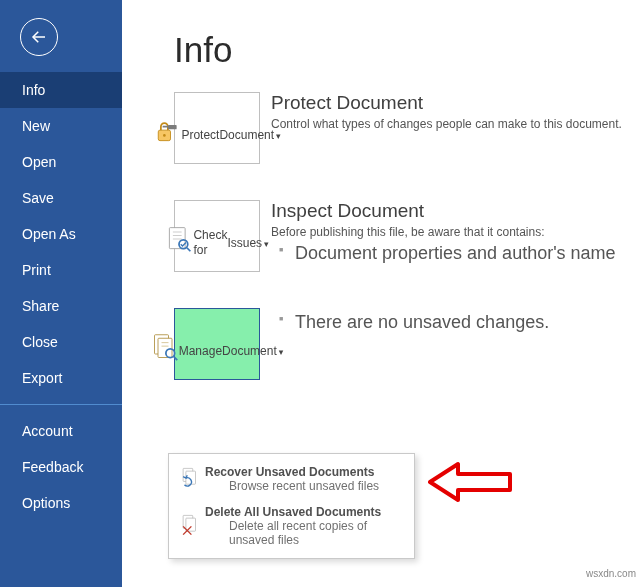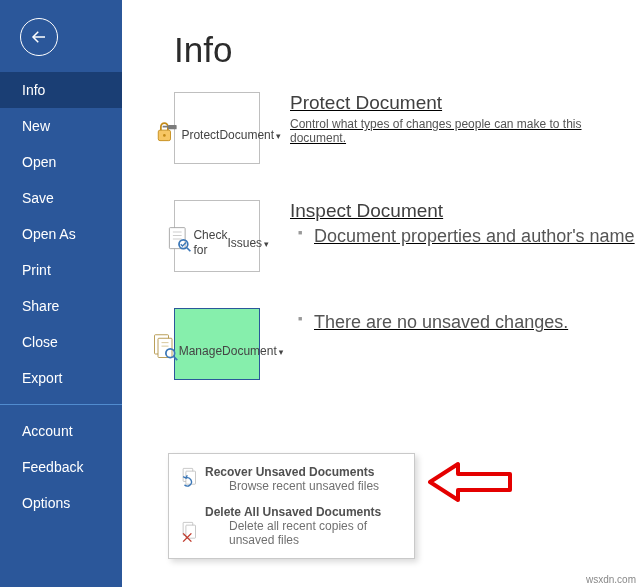--- a/index.html
+++ b/index.html
@@ -73,23 +73,22 @@
     display: flex; flex-direction: row; align-items: center; justify-content: center;
     line-height: 1.25;
   }
   .tile.selected {
     background: #86efac;
     border: 1px solid #2B579A;
   }
   .tile .caret { font-size: 9px; margin-left: 2px; }
   .tile-icon { margin-bottom: 4px; }
   .desc {
-    margin-left: 30px;
+    margin-left: 11px;
     max-width: 370px;
-    text-decoration: underline;
   }
   .desc h2 {
     font-size: 19px;
     color: #404040;
     font-weight: 400;
     margin: 0 0 3px 0;
   }
   .desc p {
     font-size: 12px;
     color: #555;
@@ -119,36 +118,36 @@
     top: 453px;
     width: 247px;
     background: #fff;
     border: 1px solid #c9c9c9;
     box-shadow: 3px 3px 6px rgba(0,0,0,0.15);
     padding: 5px 0;
   }
   .dropitem {
     display: flex;
     padding: 6px 10px;
-    align-items: flex-end;
+    align-items: center;
     cursor: pointer;
   }
   .dropitem-icon { width: 26px; flex-shrink: 0; margin-top: 2px; }
   .dropitem-text { font-size: 12px; }
   .dropitem-title { font-weight: bold; color: #505050; }
   .dropitem-sub { color: #707070; margin-left: 24px; }
   .arrow {
     position: absolute;
     left: 428px;
     top: 452px;
     pointer-events: none;
   }
   .watermark {
     position: absolute;
-    right: 4px; bottom: 2px;
+    right: 4px; bottom: 8px;
     font-size: 10px;
     color: #888;
   }
 </style>
 </head>
 <body>
 
 <div class="sidebar">
   <div class="back-btn">
     <svg width="18" height="18" viewBox="0 0 24 24" fill="none" stroke-width="2">
@@ -205,20 +204,21 @@
           <circle cx="21" cy="22" r="5" fill="none" stroke="#3B77B7" stroke-width="2"></circle>
           <line x1="25" y1="26" x2="29" y2="30" stroke="#3B77B7" stroke-width="2"></line>
           <path d="M18 22 l2 2 l4 -4" fill="none" stroke="#3B77B7" stroke-width="1.5"></path>
         </svg>
       </div>
       <div><span>Check for</span></div>
       <div><span>Issues</span><span class="caret">▾</span></div>
     </div>
     <div class="desc">
       <h2>Inspect Document</h2>
+      <p>Before publishing this file, be aware that it contains:</p>
       <ul>
           <li>Document properties and author's name</li>
         </ul>
     </div>
   </div>
 
   <div class="section">
     <div class="tile selected">
       <div class="tile-icon">
         <svg width="28" height="28" viewBox="0 0 32 32">

